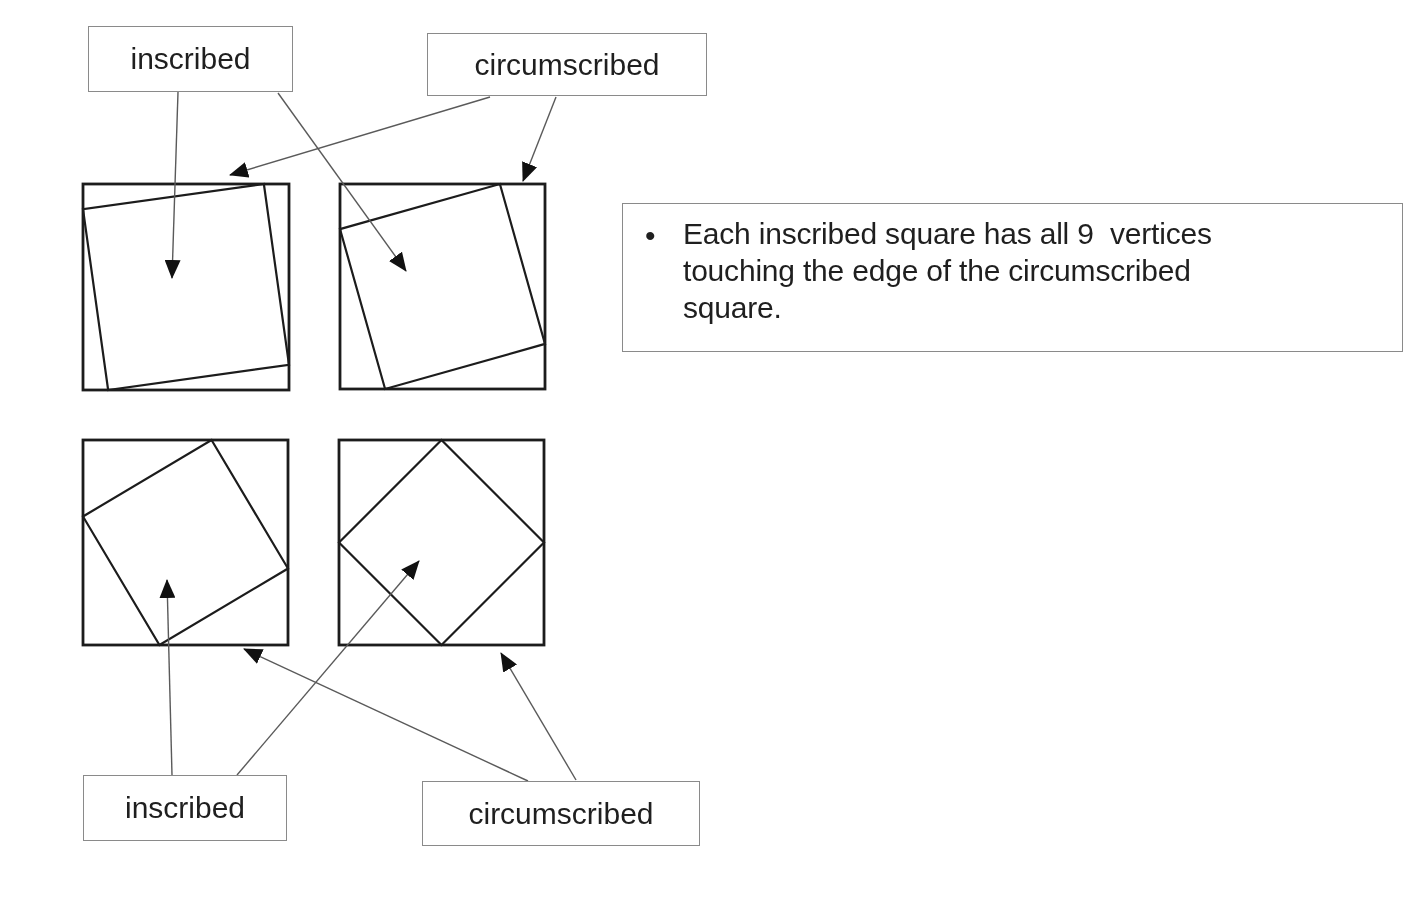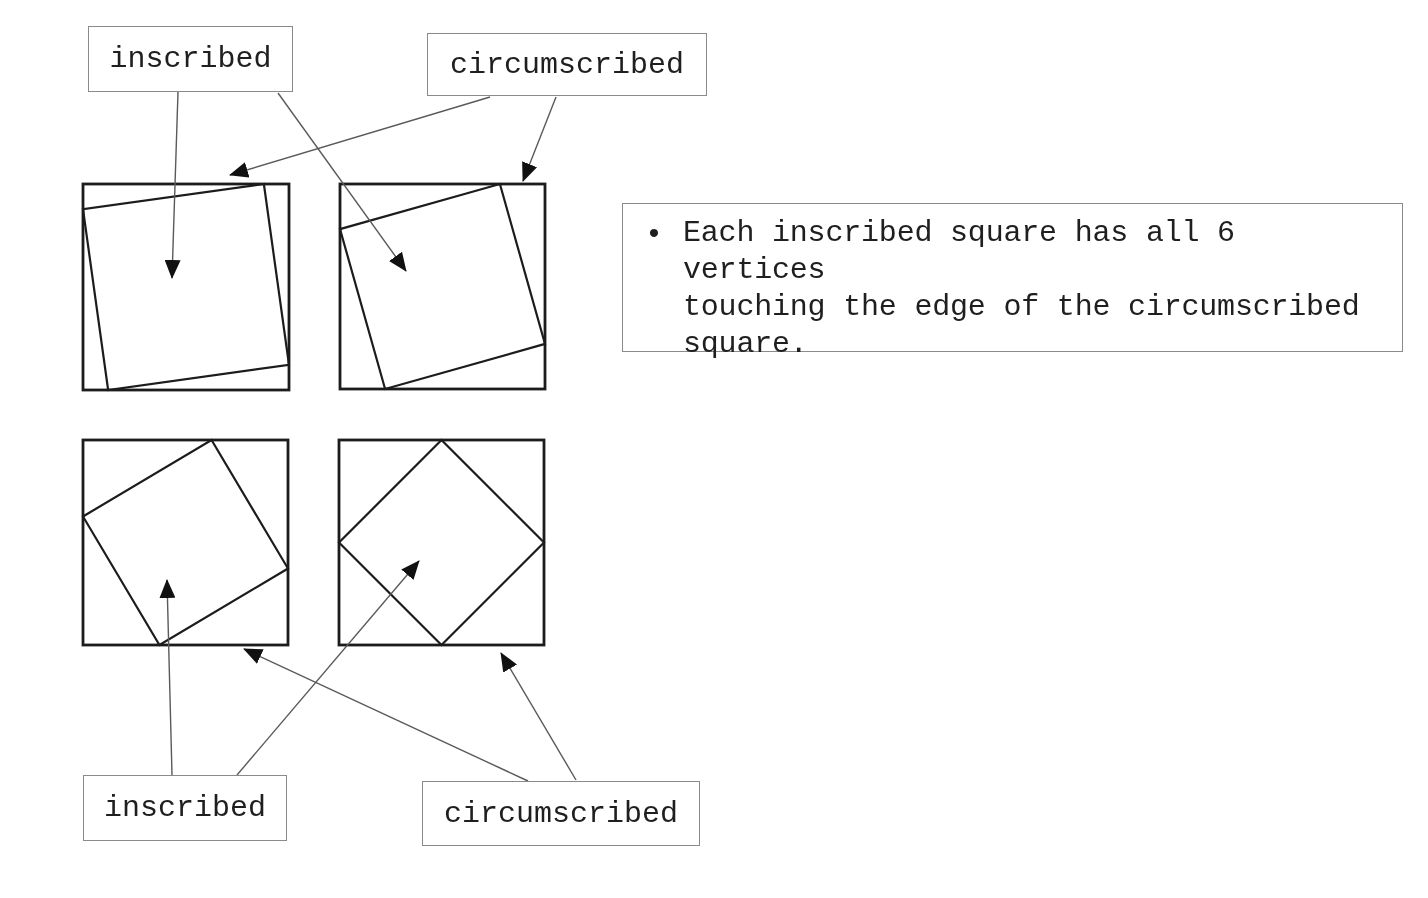--- a/index.html
+++ b/index.html
@@ -5,21 +5,21 @@
   html, body {
     margin: 0;
     padding: 0;
     background: #ffffff;
   }
   #stage {
     position: relative;
     width: 1428px;
     height: 898px;
     background: var(--bg, #ffffff);
-    font-family: Liberation Mono, monospace;
+    font-family: Liberation Sans, sans-serif;
     color: var(--text, #1f1f1f);
     overflow: hidden;
   }
   #diagram-svg {
     position: absolute;
     left: 0;
     top: 0;
   }
   .label-box {
     position: absolute;
@@ -107,21 +107,21 @@
   <div class="label-box" style="left:88px; top:26px; width:205px; height:66px;">
     <span>inscribed</span>
   </div>
 
   <div class="label-box" style="left:427px; top:33px; width:280px; height:63px;">
     <span>circumscribed</span>
   </div>
 
   <div class="note-box" style="left:622px; top:203px; width:781px; height:149px;">
     <span class="note-bullet">•</span>
-    <div class="note-text">Each inscribed square has all 6  vertices
+    <div class="note-text">Each inscribed square has all 9  vertices
 touching the edge of the circumscribed
 square.</div>
   </div>
 
   <div class="label-box" style="left:83px; top:775px; width:204px; height:66px;">
     <span>inscribed</span>
   </div>
 
   <div class="label-box" style="left:422px; top:781px; width:278px; height:65px;">
     <span>circumscribed</span>

